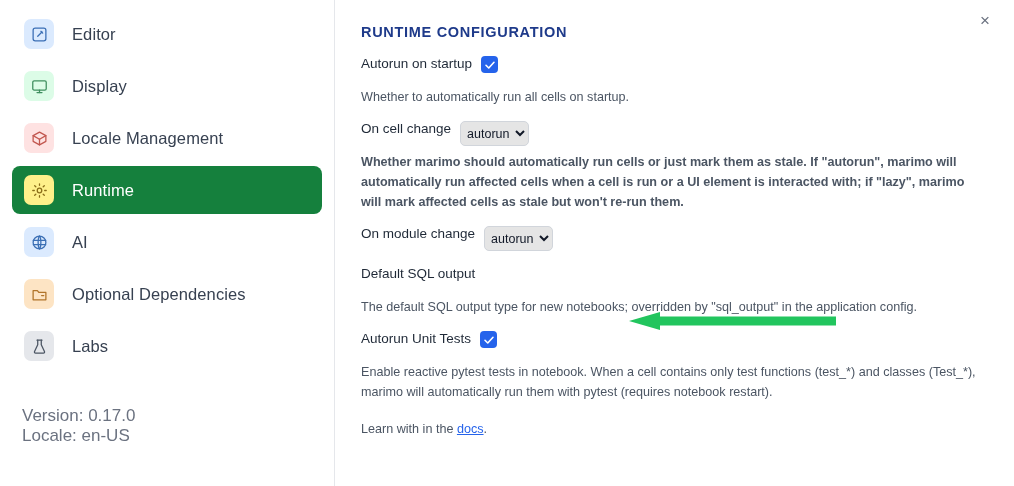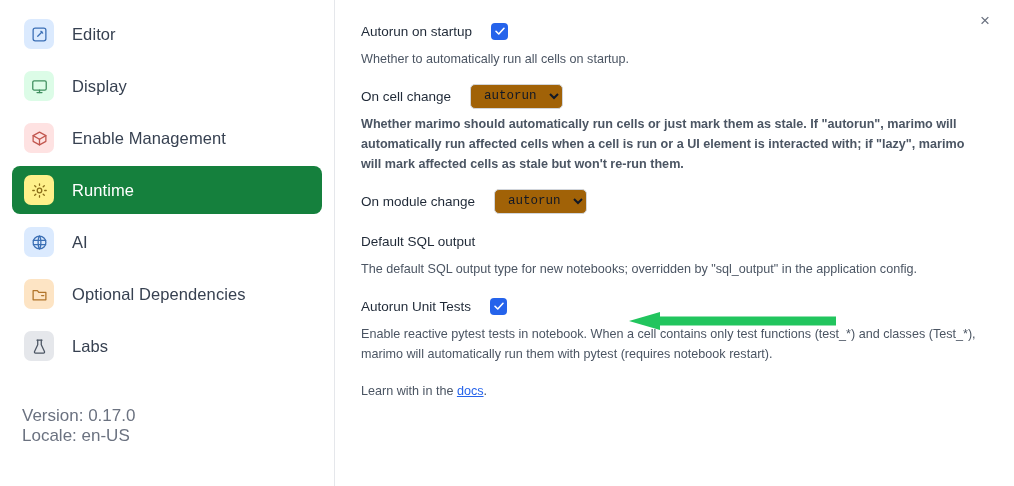--- a/index.html
+++ b/index.html
@@ -107,22 +107,21 @@
     justify-content: center;
     font-size: 17px;
     color: #6b7280;
     cursor: pointer;
     line-height: 1;
   }
 
   .setting { margin-bottom: 14px; }
   .row {
     display: flex;
-    align-items: center;
-    gap: 19px;
+    gap: 9px;
     min-height: 26px;
   }
   .label {
     font-size: 13.5px;
     color: #1f2937;
   }
   .desc {
     font-size: 12.6px;
     color: #4b5563;
     line-height: 20px;
@@ -138,27 +137,27 @@
     background: #2563eb;
     display: flex;
     align-items: center;
     justify-content: center;
     flex: none;
     cursor: pointer;
   }
   .checkbox svg { display: block; }
 
   select {
-    font-family: Liberation Mono, monospace;
+    font-family: Liberation Sans, sans-serif;
     font-size: 12.5px;
     color: #111827;
-    background: #a16207;
+    background: #e5e5e5;
     border: 1px solid #d1d5db;
     border-radius: 5px;
-    padding: 3px 9px;
+    padding: 3px 2px;
     height: 25px;
     cursor: pointer;
   }
 
   .learn {
     font-size: 12.6px;
     color: #4b5563;
     margin-top: 20px;
   }
   .learn a {
@@ -206,21 +205,21 @@
     </div>
 
     <div class="nav-item">
       <span class="icon-box ic-package">
         <svg width="17" height="17" viewBox="0 0 24 24" fill="none" stroke="#c2574f" stroke-width="1.8" stroke-linecap="round" stroke-linejoin="round">
           <path d="M21 8l-9-5-9 5v8l9 5 9-5z"></path>
             <path d="M3 8l9 5 9-5"></path>
             <path d="M12 13v8"></path>
         </svg>
       </span>
-      <span class="nav-label">Enable Management</span>
+      <span class="nav-label">Locale Management</span>
     </div>
 
     <div class="nav-item active">
       <span class="icon-box ic-runtime">
         <svg width="17" height="17" viewBox="0 0 24 24" fill="none" stroke="#8a6d18" stroke-width="1.8" stroke-linecap="round" stroke-linejoin="round">
           <circle cx="12" cy="12" r="3.2"></circle>
           <path d="M12 2.5v2.2M12 19.3v2.2M2.5 12h2.2M19.3 12h2.2M5.2 5.2l1.6 1.6M17.2 17.2l1.6 1.6M18.8 5.2l-1.6 1.6M6.8 17.2l-1.6 1.6"></path>
         </svg>
       </span>
       <span class="nav-label">Runtime</span>
@@ -261,20 +260,21 @@
     <div class="meta">
       <div>Version: 0.17.0</div>
       <div>Locale: en-US</div>
     </div>
   </div>
 
   <div class="main">
 
     <div class="close-btn">×</div>
 
+    <div class="panel-title">RUNTIME CONFIGURATION</div>
 
     <div class="setting">
       <div class="row">
         <span class="label">Autorun on startup</span>
         <span class="checkbox">
           <svg width="12" height="12" viewBox="0 0 24 24" fill="none" stroke="#ffffff" stroke-width="3.2" stroke-linecap="round" stroke-linejoin="round">
               <path d="M4 12.5l5.5 5.5L20 6.5"></path>
             </svg>
         </span>
       </div>

